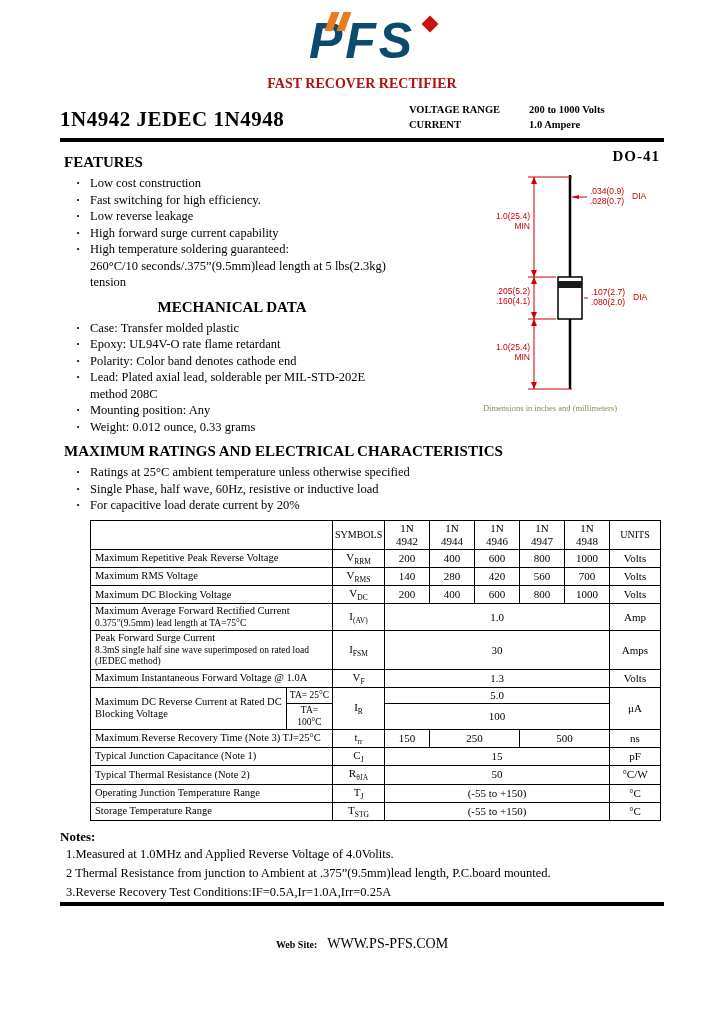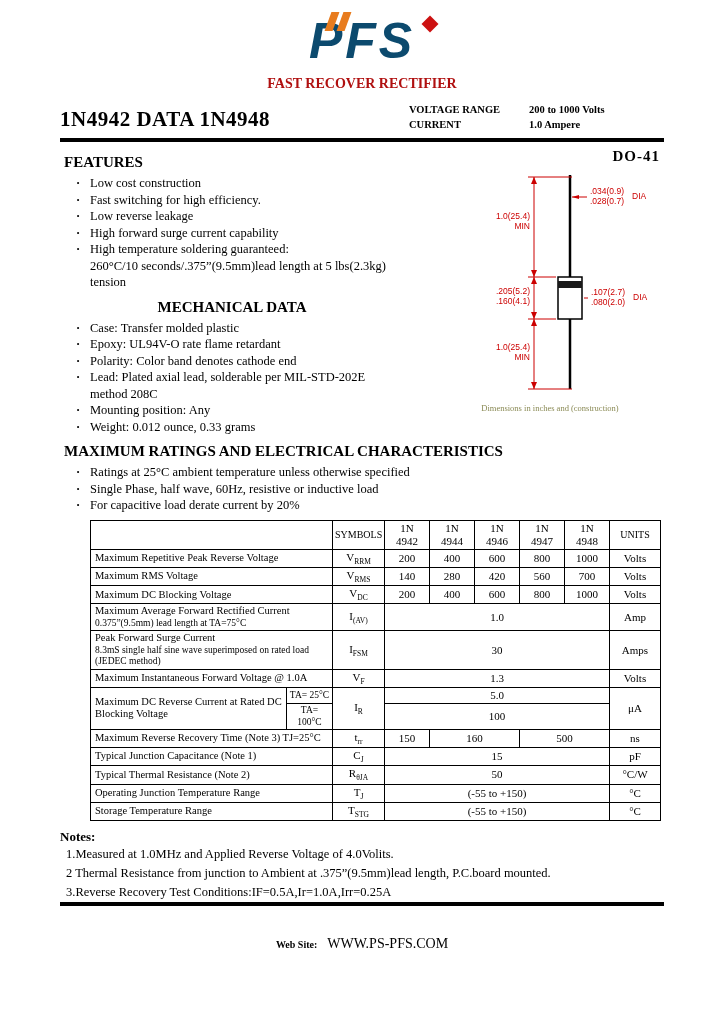--- a/index.html
+++ b/index.html
@@ -66,21 +66,21 @@
 <div class="page">
 
   <div class="logo-wrap">
     <span class="logo-marks"><i></i><i></i></span>
     <span class="logo-text">PFS</span>
     <span class="logo-diamond"></span>
   </div>
   <div class="tagline">FAST RECOVER RECTIFIER</div>
 
   <div class="part-header">
-    <div class="part-range">1N4942 DATA 1N4948</div>
+    <div class="part-range">1N4942 JEDEC 1N4948</div>
     <div class="spec-block">
       <div class="spec-row">
         <span class="spec-label">VOLTAGE RANGE</span>
         <span class="spec-value">200 to 1000 Volts</span>
       </div>
       <div class="spec-row">
         <span class="spec-label">CURRENT</span>
         <span class="spec-value">1.0 Ampere</span>
       </div>
     </div>
@@ -151,21 +151,21 @@
             <text x="90" y="183" text-anchor="end">1.0(25.4)</text>
             <text x="90" y="193" text-anchor="end">MIN</text>
             <text x="150" y="27">.034(0.9)</text>
             <text x="150" y="37">.028(0.7)</text>
             <text x="192" y="32">DIA</text>
             <text x="151" y="128">.107(2.7)</text>
             <text x="151" y="138">.080(2.0)</text>
             <text x="193" y="133">DIA</text>
           </g>
         </svg>
-        <div class="caption">Dimensions in inches and (construction)</div>
+        <div class="caption">Dimensions in inches and (millimeters)</div>
       </div>
     </div>
   </div>
 
   <div class="section">
     <h2 class="sec">MAXIMUM RATINGS AND ELECTRICAL CHARACTERISTICS</h2>
     <ul class="blist">
       <li>Ratings at 25°C ambient temperature unless otherwise specified</li>
       <li>Single Phase, half wave, 60Hz, resistive or inductive load</li>
       <li>For capacitive load derate current by 20%</li>
@@ -279,21 +279,21 @@
       </tr>
       <tr>
         <td class="c cond">TA= 100°C</td>
         <td class="c" colspan="5">100</td>
       </tr>
 
       <tr>
         <td class="desc" colspan="2">Maximum Reverse Recovery Time (Note 3) TJ=25°C</td>
         <td class="c"><span>t</span><sub>rr</sub></td>
         <td class="c">150</td>
-        <td class="c" colspan="2">160</td>
+        <td class="c" colspan="2">250</td>
         <td class="c" colspan="2">500</td>
         <td class="c">ns</td>
       </tr>
 
       <tr>
         <td class="desc" colspan="2">Typical Junction Capacitance (Note 1)</td>
         <td class="c"><span>C</span><sub>J</sub></td>
         <td class="c" colspan="5">15</td>
         <td class="c">pF</td>
       </tr>

